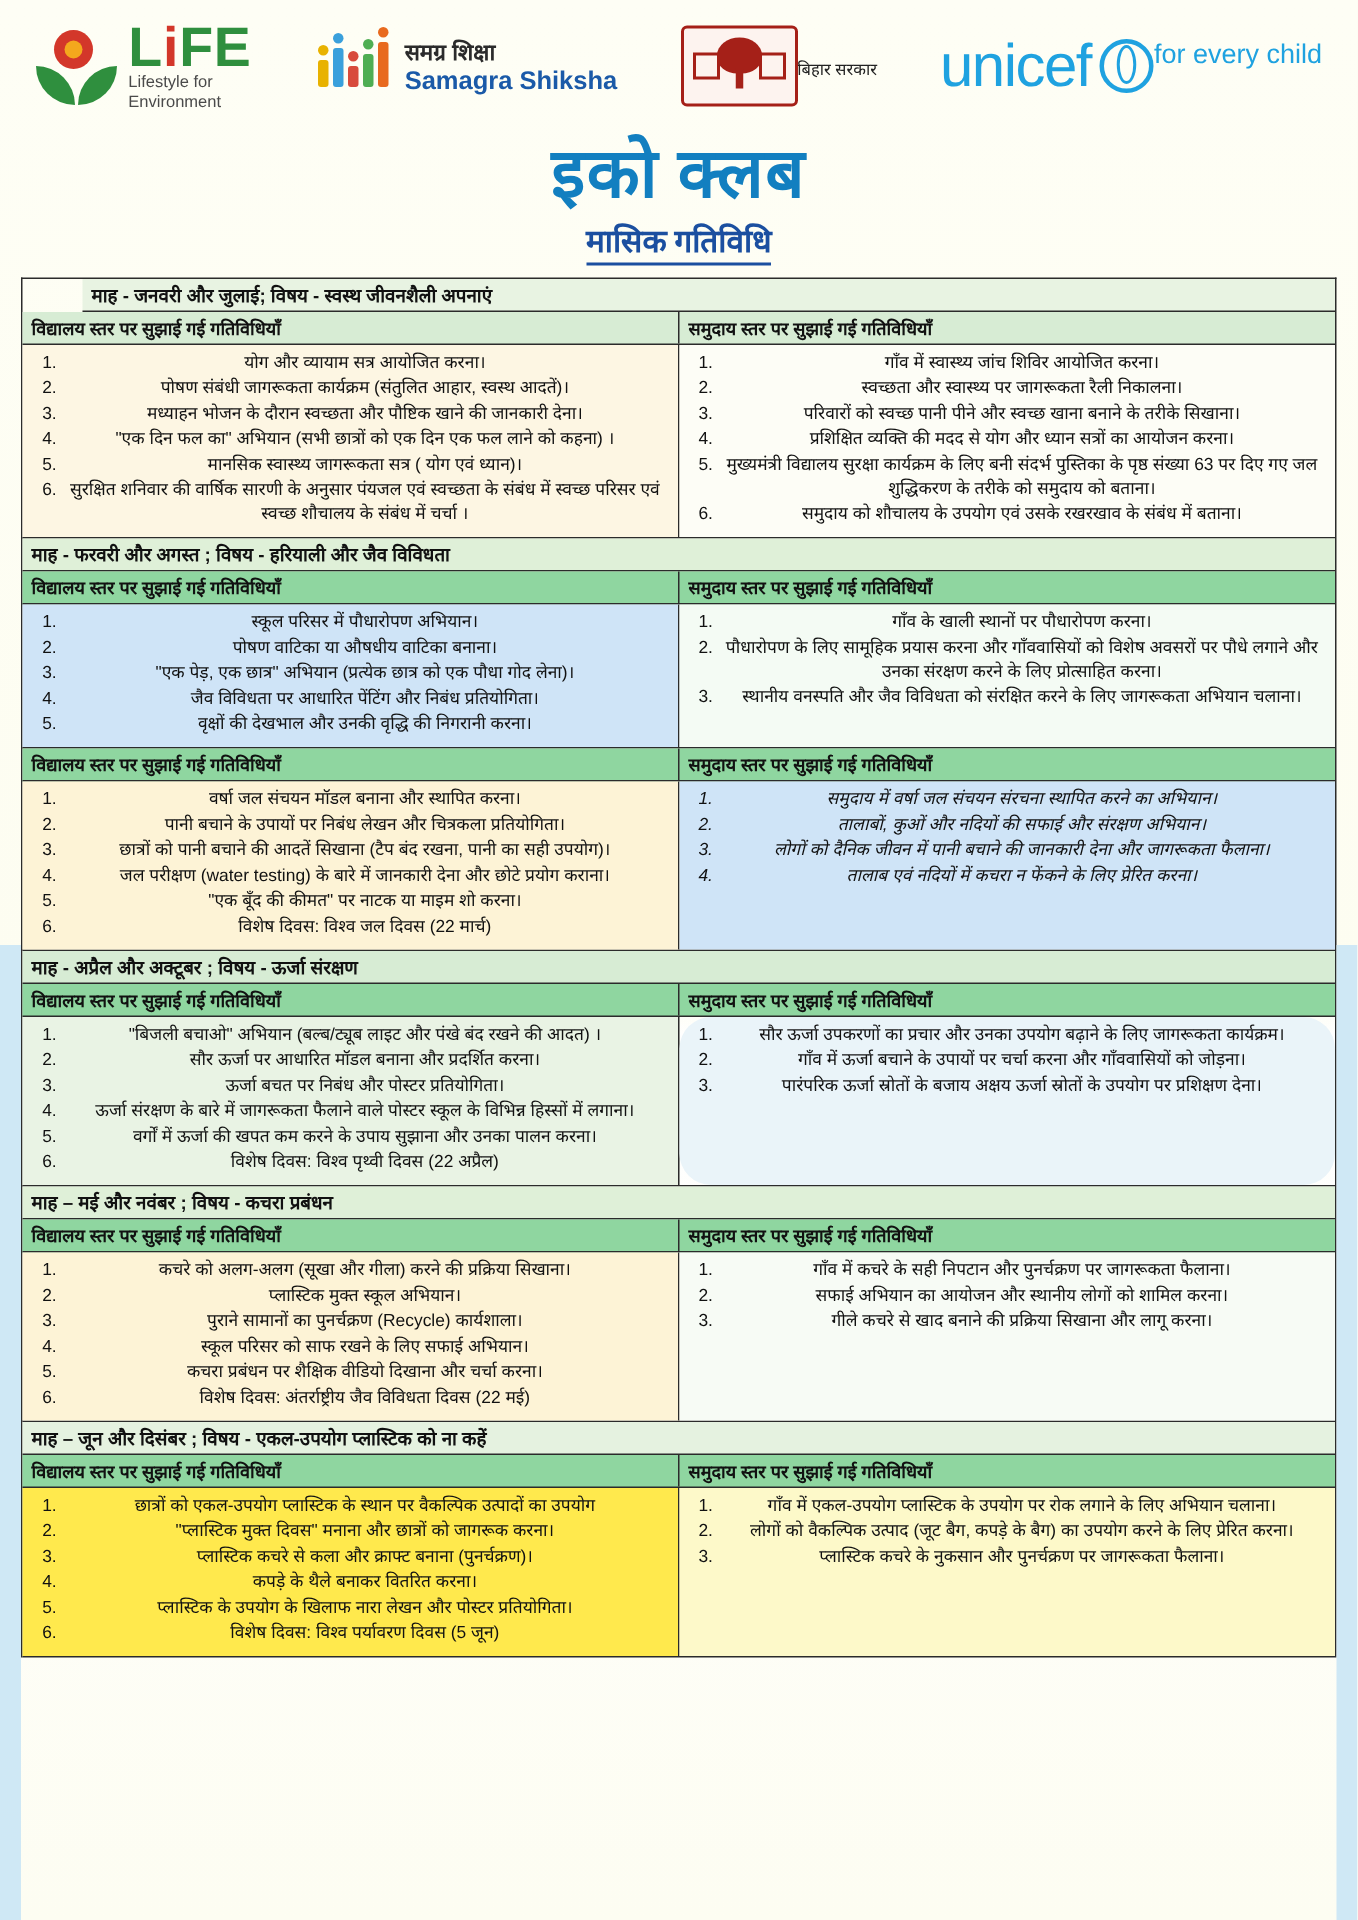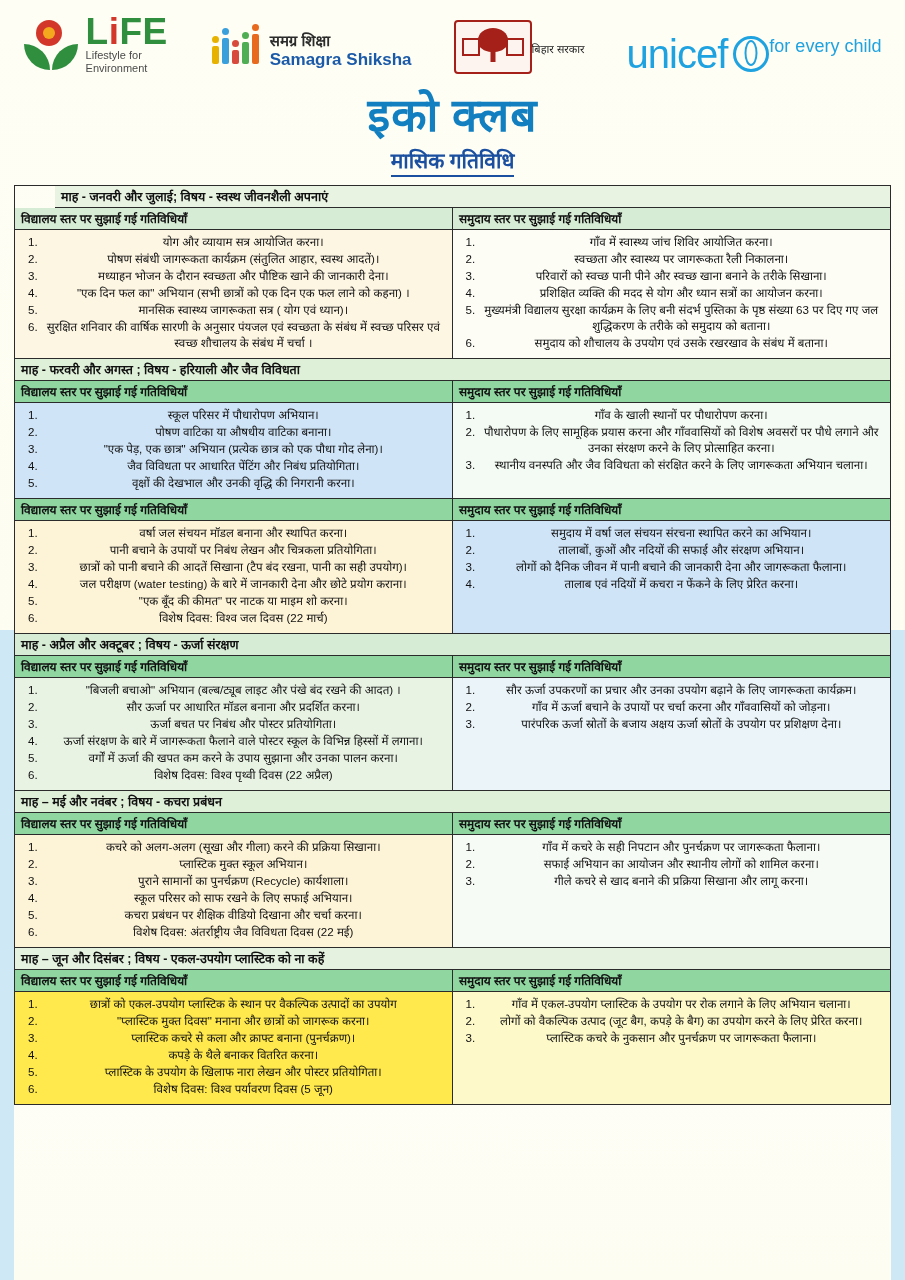--- a/index.html
+++ b/index.html
@@ -13,21 +13,21 @@
     position:relative;width:905px;height:1280px;
     background:linear-gradient(180deg,#fefef5 0%,#fdfdf1 52%,#ffffff 54%,#fdfdf2 100%);
     box-sizing:border-box;
   }
   
   .page:before{content:"";position:absolute;left:0;top:630px;width:14px;height:650px;background:#cfe8f5;}
   .page:after{content:"";position:absolute;right:0;top:630px;width:14px;height:650px;background:#cfe8f5;}
 
   
   .logos{
-    display:flex;align-items:flex-end;justify-content:center;gap:42px;
+    display:flex;align-items:center;justify-content:center;gap:42px;
     padding:14px 18px 2px 18px;
   }
   .logo{display:flex;align-items:center;gap:8px;}
   .life-mark{
     width:54px;height:56px;position:relative;
   }
   .life-mark .sun{
     position:absolute;left:12px;top:4px;width:26px;height:26px;border-radius:50%;
     background:#d3372a;
   }
@@ -133,26 +133,26 @@
   .m1 .cell.right{background:#fdfdf6;}
 
   .m2 .monthbar{background:#dff0d8;}
   .m2 .hdrrow{background:#8fd6a0;}
   .m2 .cell.left{background:#cfe4f7;}
   .m2 .cell.right{background:#f4fbf4;}
 
   .m3 .monthbar{background:#cfe9cf;}
   .m3 .hdrrow{background:#8fd6a0;}
   .m3 .cell.left{background:#fdf3d6;}
-  .m3 .cell.right{background:#cfe4f7;}
+  .m3 .cell.right{background:#cfe4f7;font-style:italic;}
 
   .m4 .monthbar{background:#d7ecd4;}
   .m4 .hdrrow{background:#8fd6a0;}
   .m4 .cell.left{background:#e9f3e4;}
-  .m4 .cell.right{background:#eaf4f9;}
+  .m4 .cell.right{background:#eaf4f9;border-radius:21px;}
 
   .m5 .monthbar{background:#dff0d8;}
   .m5 .hdrrow{background:#8fd6a0;}
   .m5 .cell.left{background:#fdf3d6;}
   .m5 .cell.right{background:#f7fbf5;}
 
   .m6 .monthbar{background:#e5f2e0;}
   .m6 .hdrrow{background:#8fd6a0;}
   .m6 .cell.left{background:#ffe94d;}
   .m6 .cell.right{background:#fdf9c9;}

